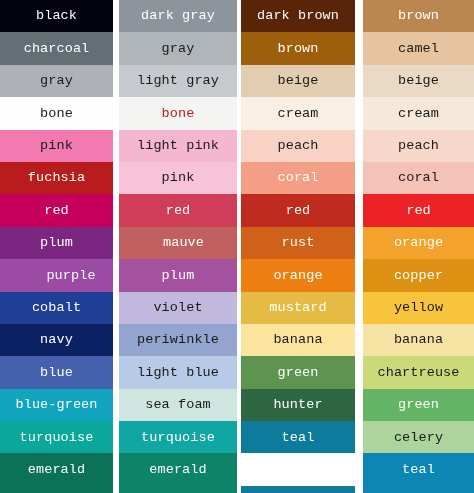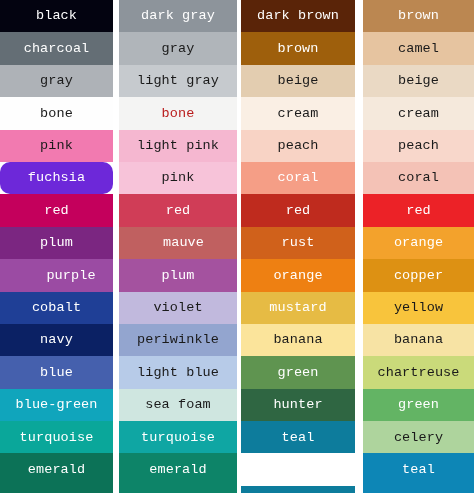--- a/index.html
+++ b/index.html
@@ -77,21 +77,21 @@
       </div>
       <div class="swatch" style="background: rgb(174, 178, 183);">
         <span class="swatch-label dark" style="color: rgb(26, 26, 26);">gray</span>
       </div>
       <div class="swatch" style="background: rgb(254, 254, 254);">
         <span class="swatch-label dark" style="color: rgb(26, 26, 26);">bone</span>
       </div>
       <div class="swatch" style="background: rgb(242, 122, 176);">
         <span class="swatch-label dark" style="color: rgb(26, 26, 26);">pink</span>
       </div>
-      <div class="swatch" style="background: #6d28d9; border-radius: 10px;">
+      <div class="swatch" style="background: #b91c1c;">
         <span class="swatch-label light" style="color: rgb(255, 255, 255);">fuchsia</span>
       </div>
       <div class="swatch" style="background: rgb(196, 0, 92);">
         <span class="swatch-label light" style="color: rgb(255, 255, 255);">red</span>
       </div>
       <div class="swatch" style="background: rgb(123, 38, 129);">
         <span class="swatch-label light" style="color: rgb(255, 255, 255);">plum</span>
       </div>
       <div class="swatch" style="background: rgb(155, 75, 163); padding-left: 29px;">
         <span class="swatch-label light" style="color: rgb(255, 255, 255);">purple</span>

